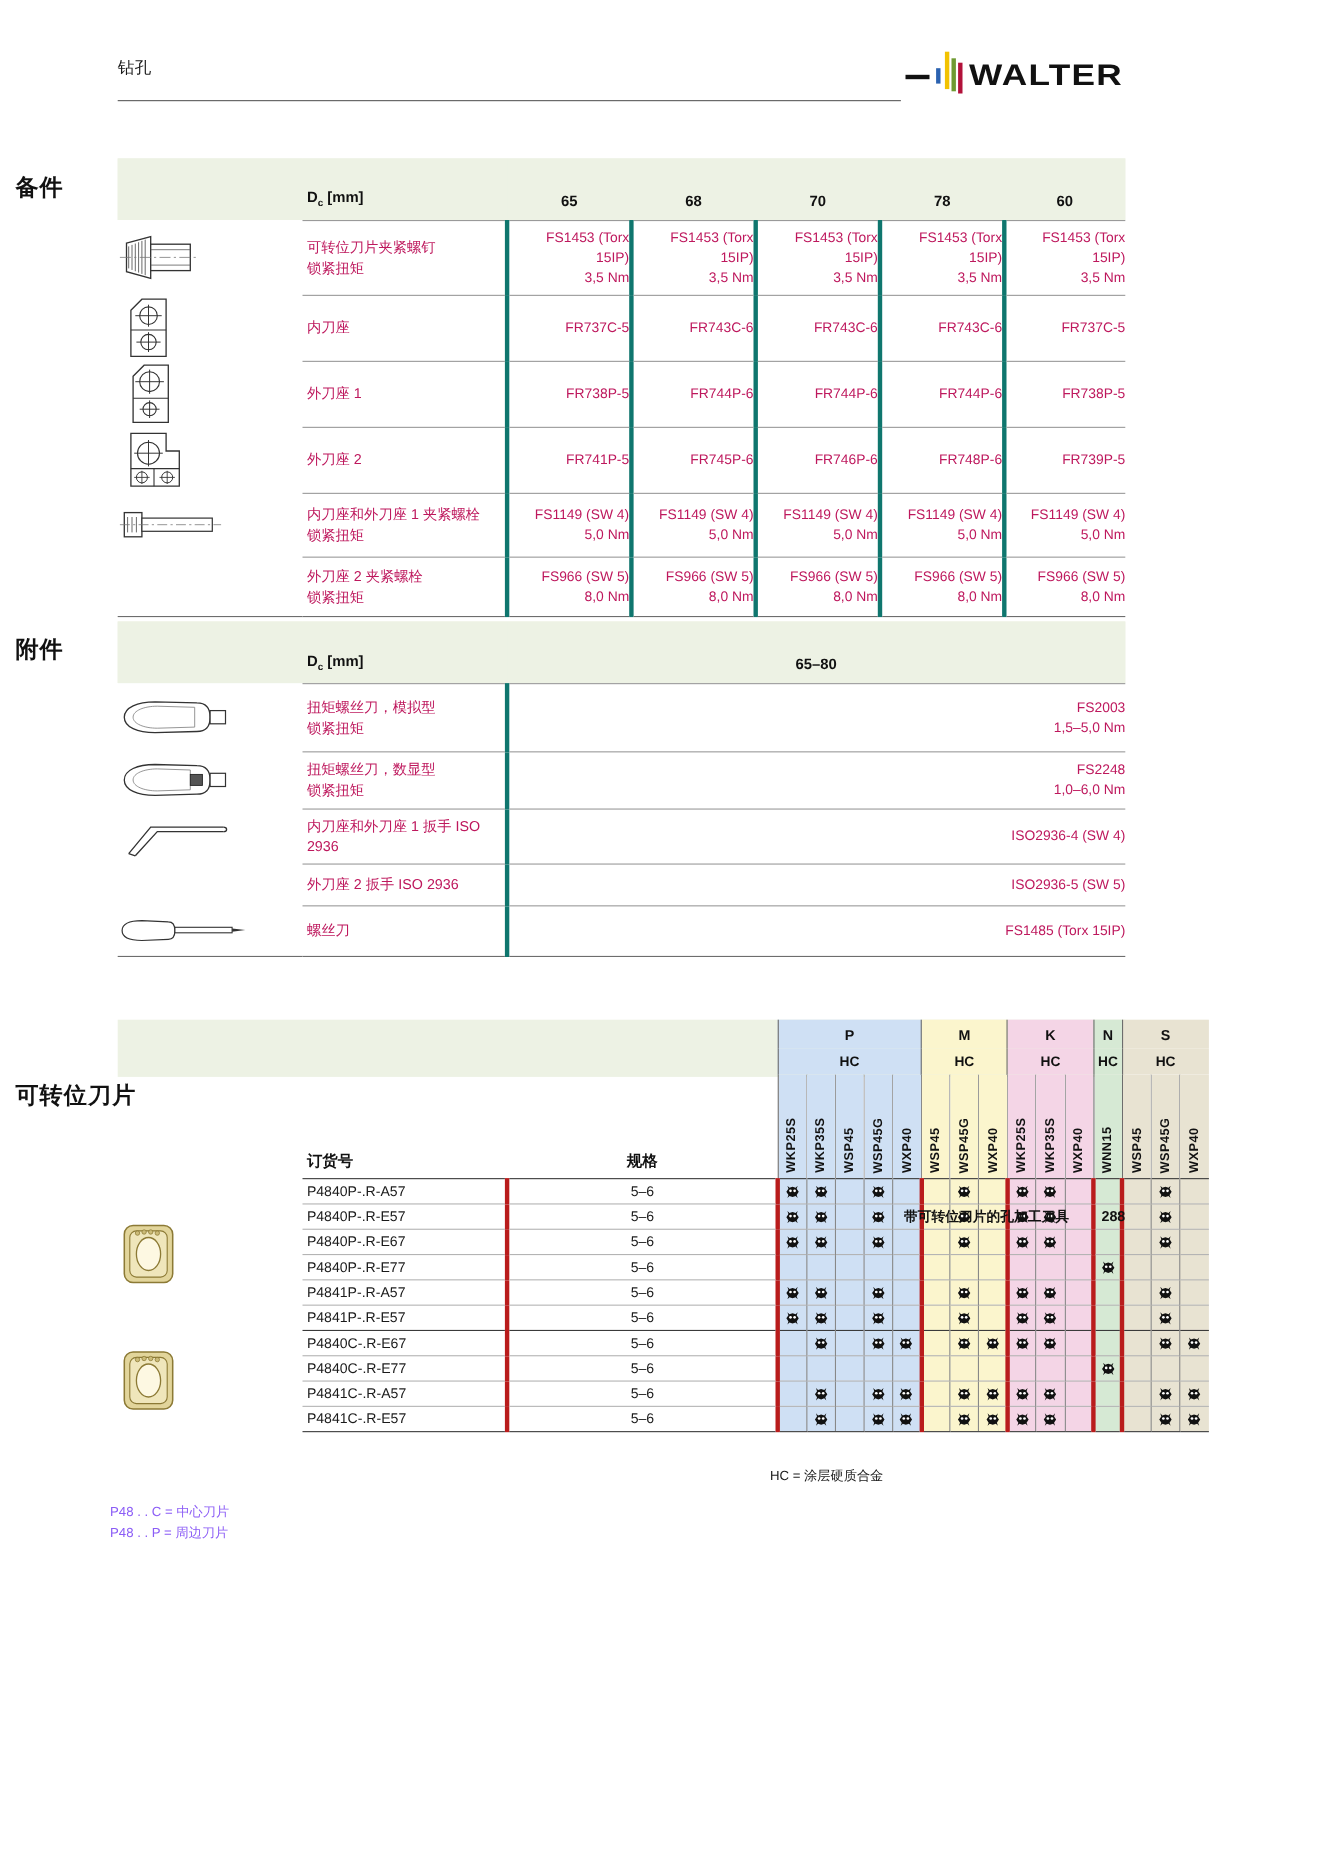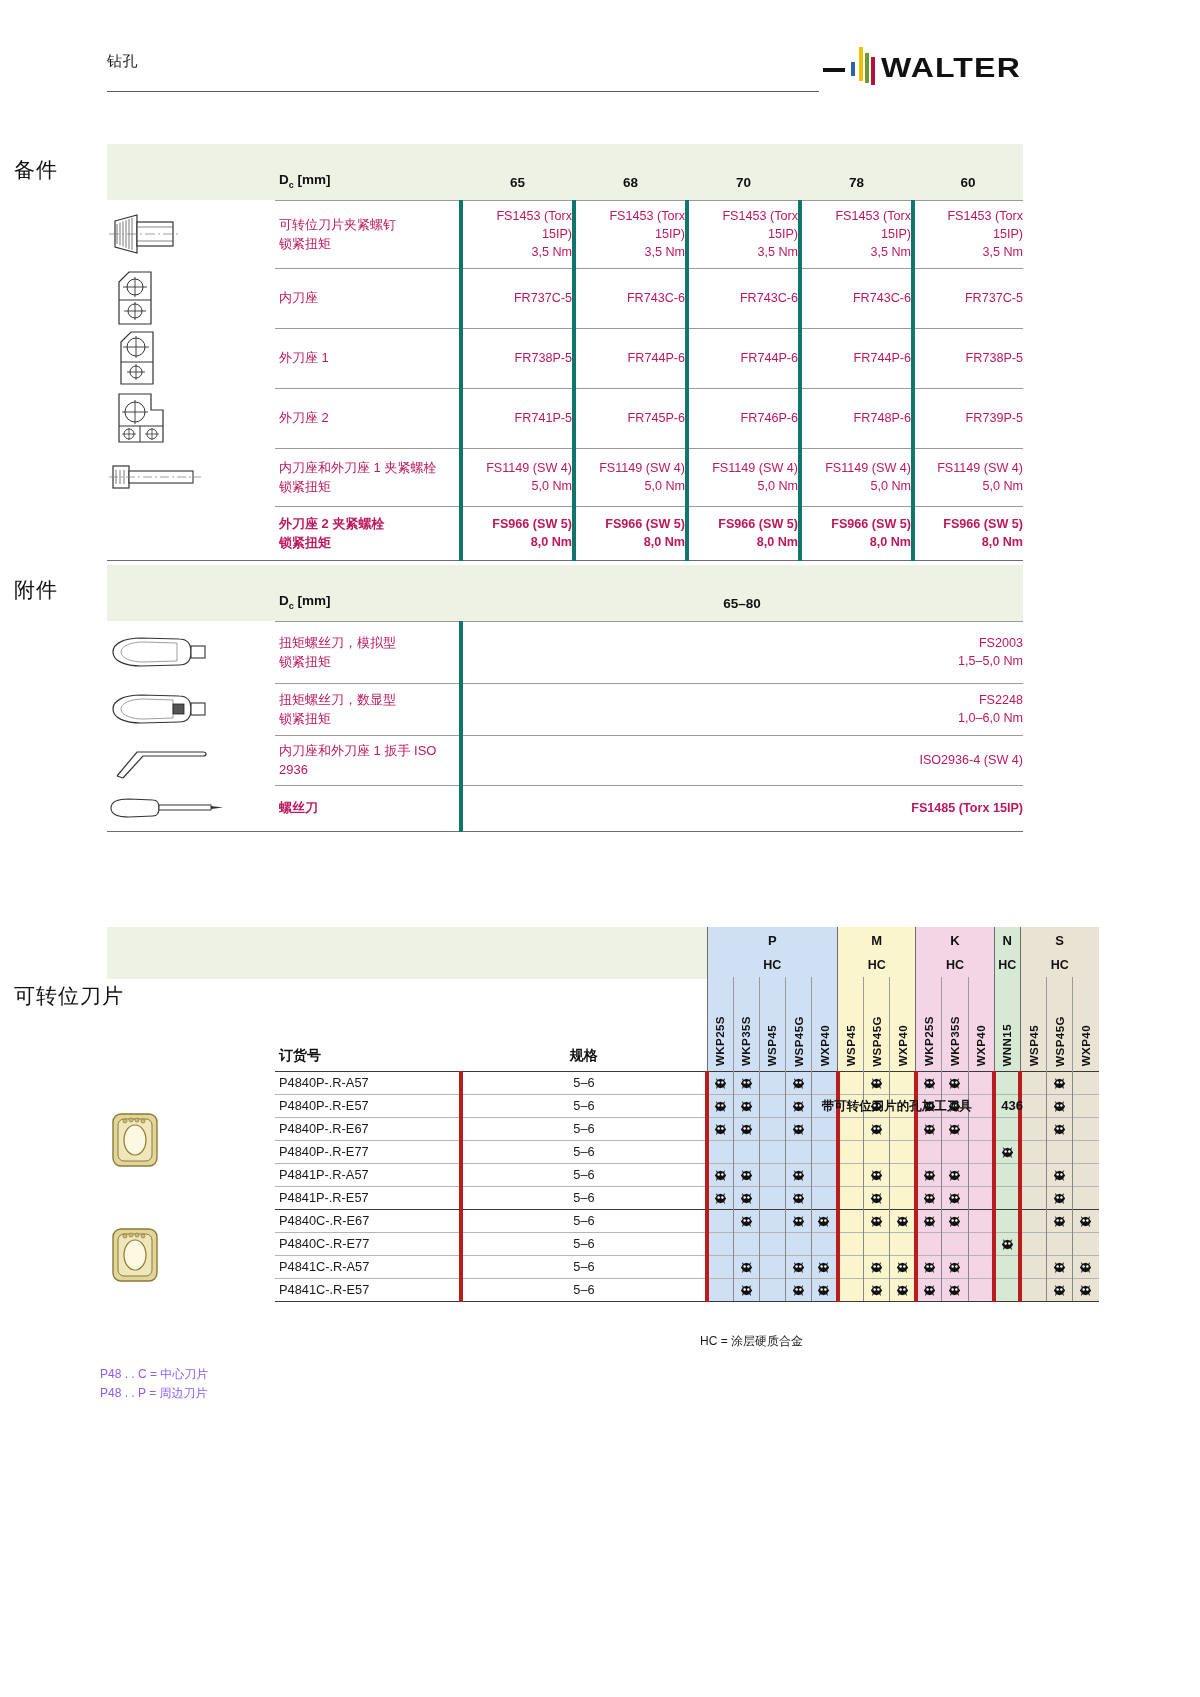--- a/index.html
+++ b/index.html
@@ -20,21 +20,21 @@
 
   .logo { position: absolute; right: 177px; top: 45px; width: 200px; height: 46px; }
   .logo svg { display: block; }
 
   
   .band {
     position: absolute; left: 107px; width: 916px;
     background: #edf2e4;
   }
   .band-title {
-    position: absolute; left: 14px; font-weight: normal; font-size: 21px; color: #111;
+    position: absolute; left: 14px; font-weight: bold; font-size: 21px; color: #111;
     letter-spacing: 1px;
   }
 
   table { border-collapse: collapse; }
 
   
   .sp-wrap { position: absolute; left: 107px; width: 916px; }
   .sp { width: 916px; table-layout: fixed; }
   .sp td, .sp th { padding: 0; vertical-align: middle; }
   .col-icon { width: 168px; }
@@ -53,21 +53,21 @@
     border-top: 1px solid #9a9a9a;
     font-size: 12.6px; text-align: center; color: #be185d;
     line-height: 1.45;
   }
   .sp tbody td.desc {
     text-align: left; padding-left: 4px; padding-right: 8px; font-size: 13px;
     line-height: 1.5;
   }
   .sp tbody td.ic { border-top: none; }
   .sp tbody td.vline { border-left: 4px solid #0f766e; text-align: right; }
-  .sp .lastrow td { border-bottom: 1px solid #6d6d6d; font-weight: bold; }
+  .sp .lastrow td { border-bottom: 1px solid #6d6d6d; }
   .sp tbody td .sub { display: block; }
 
   .iconcell { display: flex; align-items: center; justify-content: flex-start;
               padding-left: 0px; height: 100%; }
 
   
   .ins-wrap { position: absolute; left: 107px; top: 927px; width: 916px; }
   .ins { width: 916px; table-layout: fixed; border-collapse: collapse; }
   .ins td, .ins th { padding: 0; }
 
@@ -419,20 +419,27 @@
                 <path d="M96 12 A3 2 0 0 1 96 16" fill="none" stroke="#333" stroke-width="1.2"></path>
               </svg>
             </div>
           </td>
           <td class="desc">
             <span>内刀座和外刀座 1 扳手 ISO</span><br>
             <span>2936</span>
           </td>
           <td class="vline">ISO2936-4 (SW 4)</td>
         </tr>
+        <tr style="height:38px">
+          <td class="ic"></td>
+          <td class="desc">
+            <span>外刀座 2 扳手 ISO 2936</span>
+          </td>
+          <td class="vline">ISO2936-5 (SW 5)</td>
+        </tr>
         <tr class="lastrow" style="height:46px">
           <td class="ic">
             <div class="iconcell">
               <svg class="pic" width="130" height="26" viewBox="0 0 130 26">
                 <path d="M4 13 C4 7, 10 4, 22 4 L46 5 C50 5, 52 8, 52 13 C52 18, 50 21, 46 21 L22 22 C10 22, 4 19, 4 13 Z" fill="#fff" stroke="#333" stroke-width="1.1"></path>
                 <rect x="52" y="10" width="52" height="5" fill="#fff" stroke="#333" stroke-width="1"></rect>
                 <path d="M104 11 L116 12.5 L104 14 Z" fill="#333"></path>
               </svg>
             </div>
           </td>
@@ -1024,16 +1031,16 @@
   </div>
 
   <div class="notes">
     <div>P48 . . C = 中心刀片</div>
     <div>P48 . . P = 周边刀片</div>
   </div>
   <div class="note-hc">HC = 涂层硬质合金</div>
 
   <div class="ftr">
     <span>带可转位刀片的孔加工刀具</span>
-    <span class="pg">436</span>
+    <span class="pg">288</span>
   </div>
 
 </div>
 
 </body></html>

